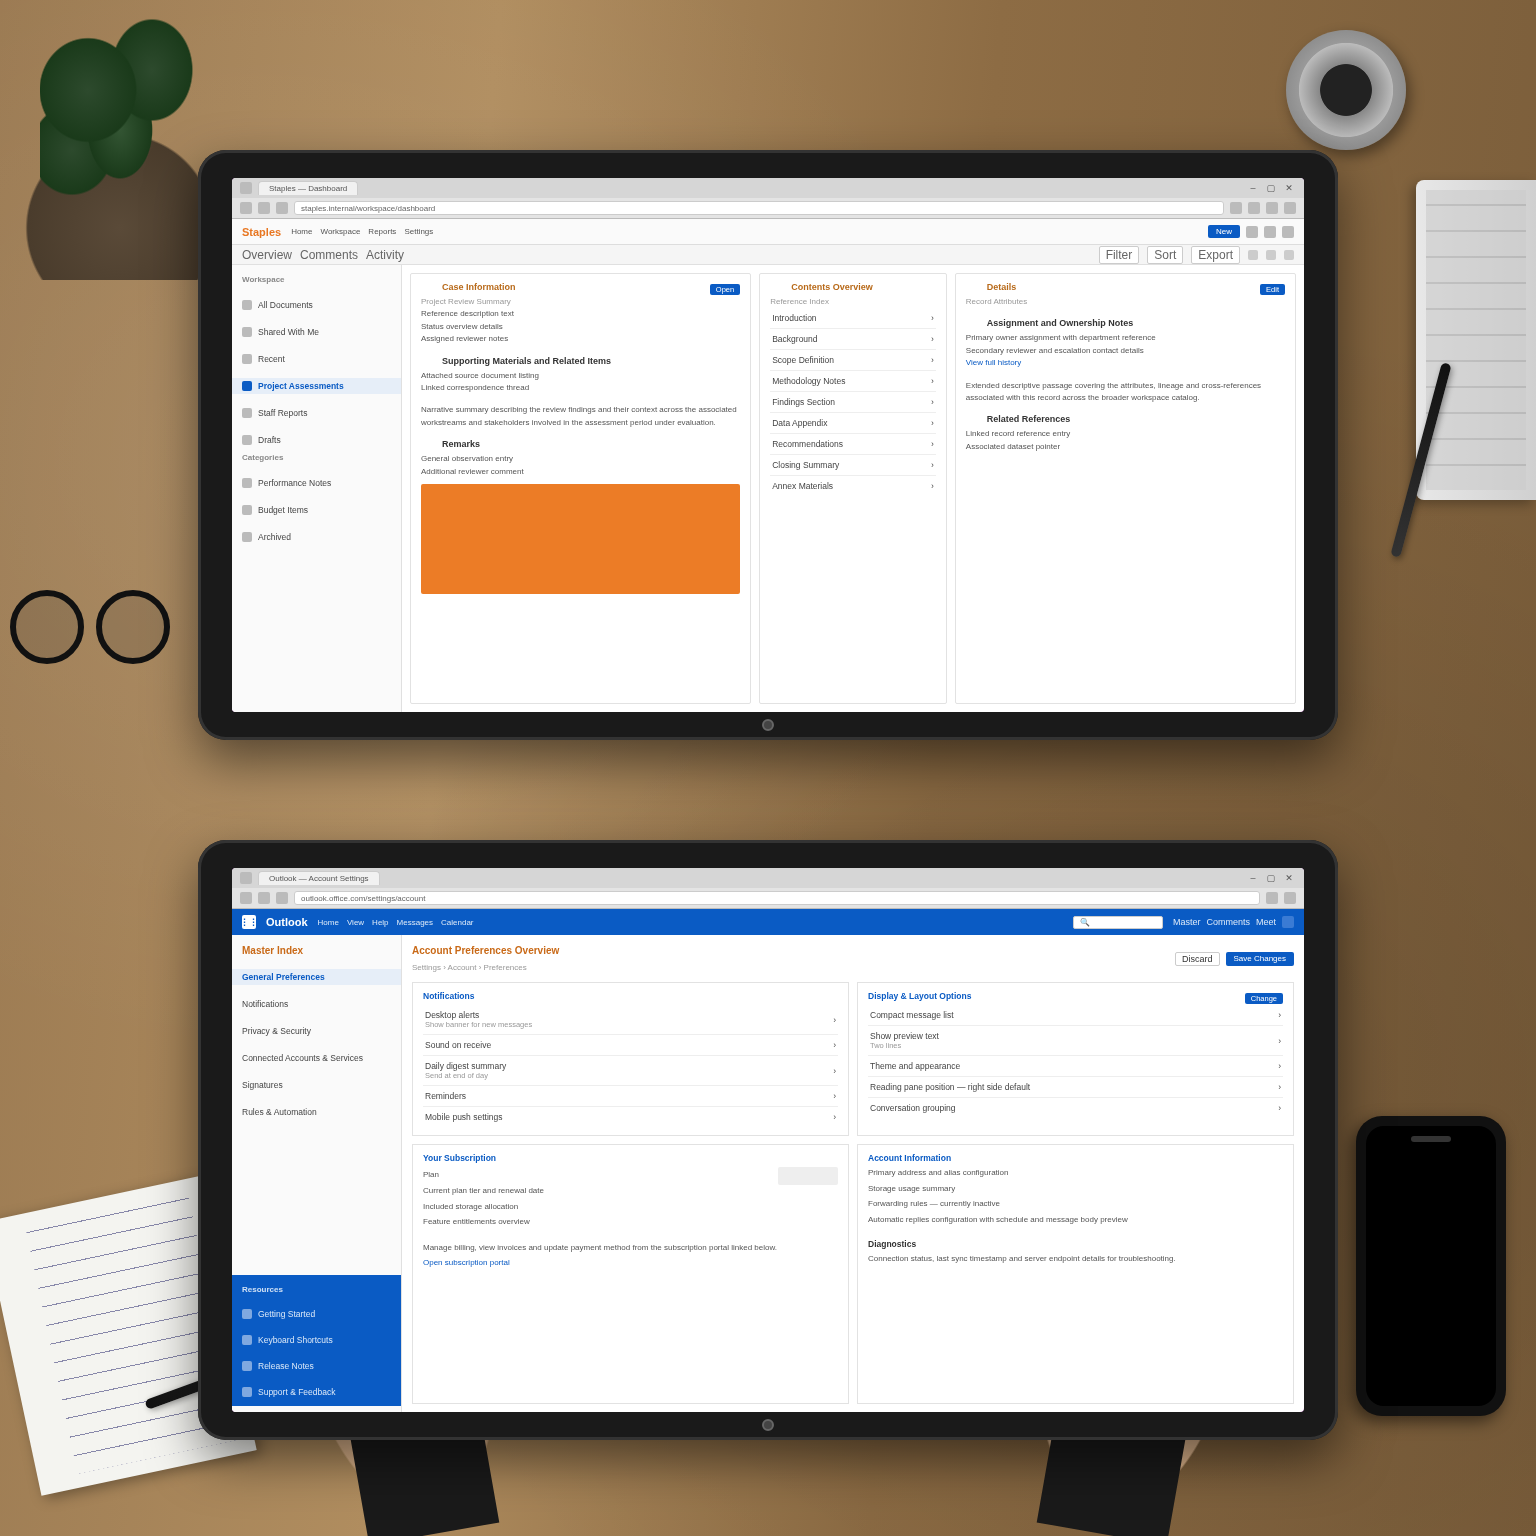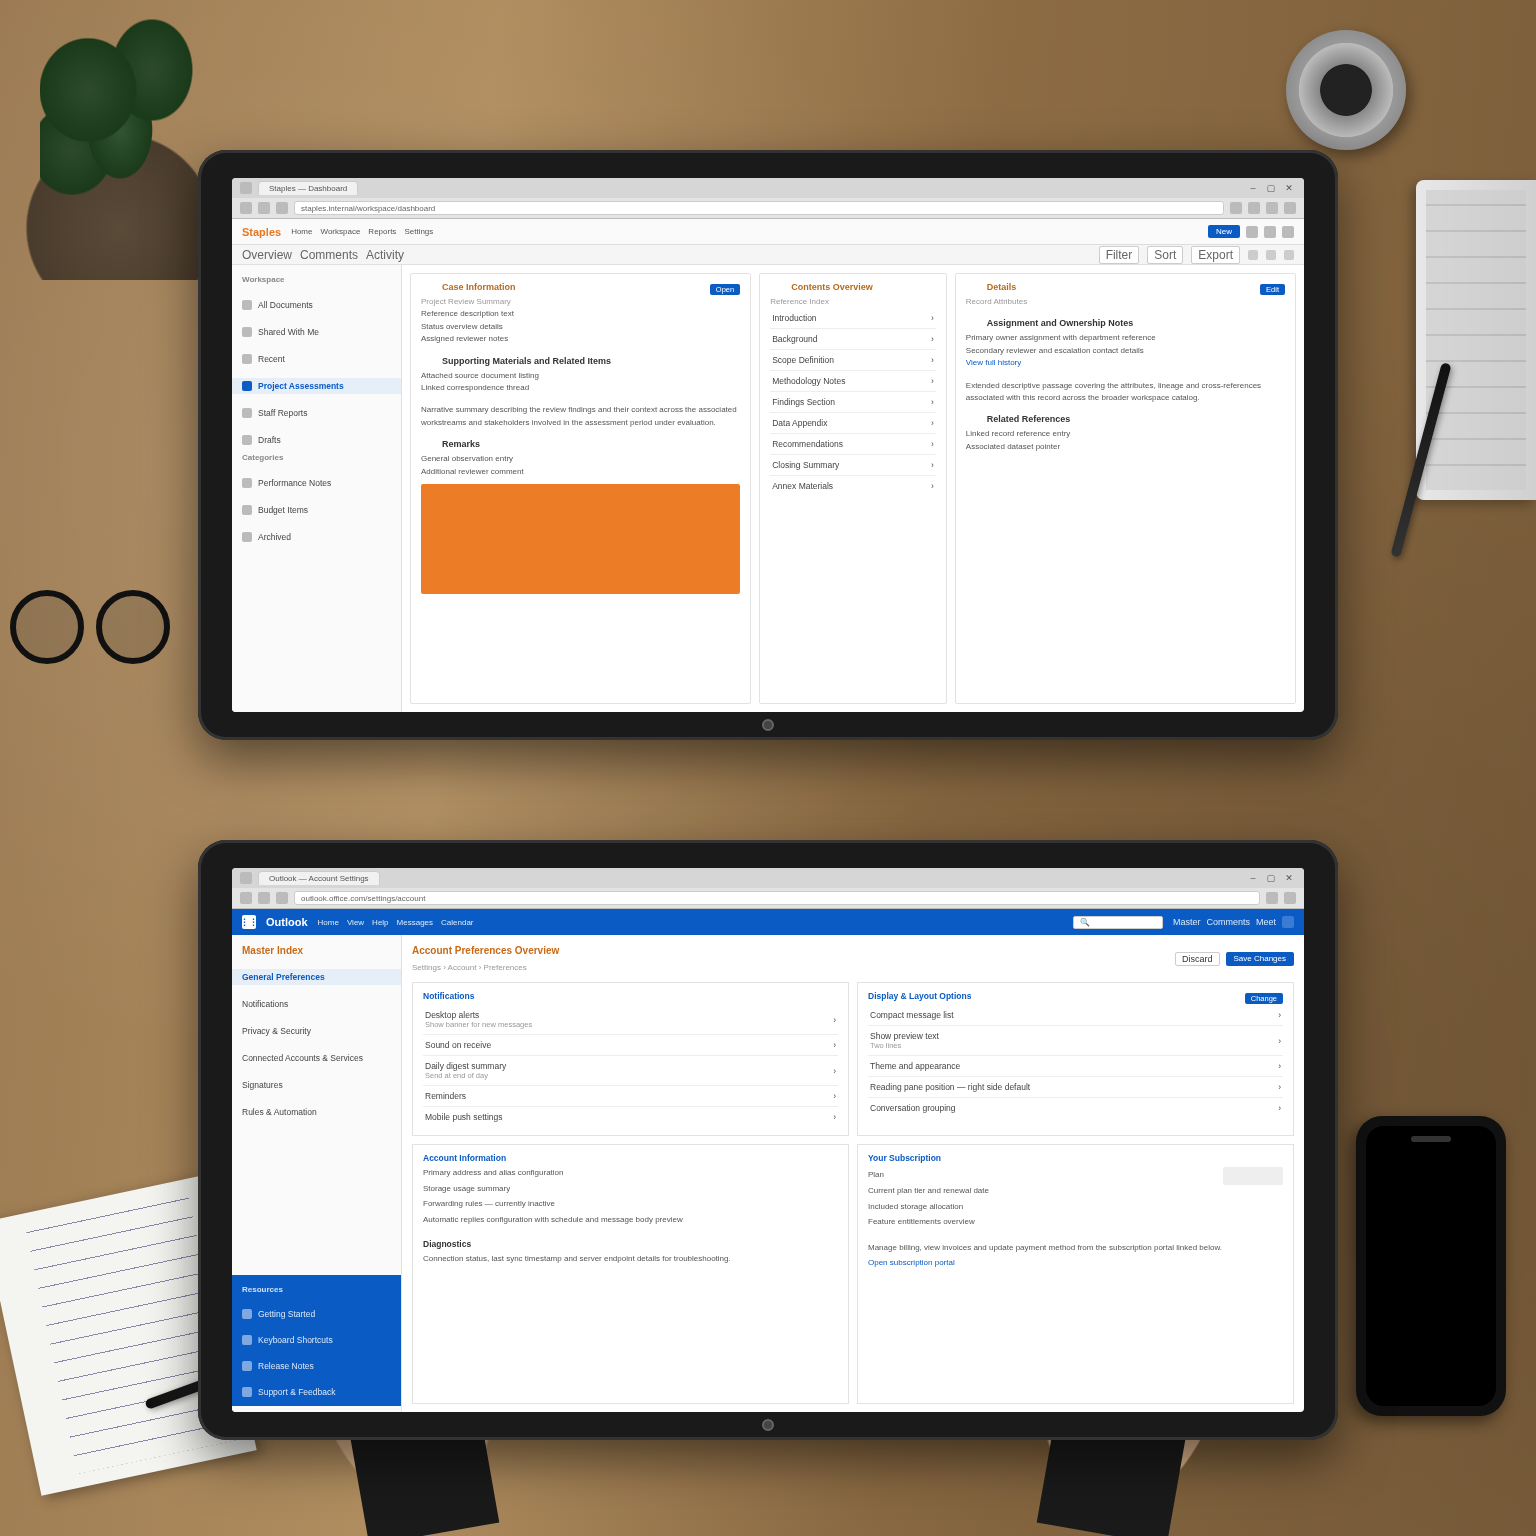--- a/index.html
+++ b/index.html
@@ -585,41 +585,41 @@
               </div>
             <div class="list-item">
                 <span>Conversation grouping</span>
                 <span>›</span>
               </div>
           </div>
         </div>
 
         <div class="two-pane" style="flex:1;">
           <div class="pane">
+            <h5>Your Subscription</h5>
+            <div class="row-flex">
+              <span class="line">Plan</span>
+              <span class="grey-box"></span>
+            </div>
+            <div class="line">Current plan tier and renewal date</div>
+            <div class="line">Included storage allocation</div>
+            <div class="line">Feature entitlements overview</div>
+            <br>
+            <div class="line">Manage billing, view invoices and update payment method from the subscription portal linked below.</div>
+            <div class="line link">Open subscription portal</div>
+          </div>
+          <div class="pane">
             <h5>Account Information</h5>
             <div class="line">Primary address and alias configuration</div>
             <div class="line">Storage usage summary</div>
             <div class="line">Forwarding rules — currently inactive</div>
             <div class="line">Automatic replies configuration with schedule and message body preview</div>
             <br>
             <h5 style="color:#333;">Diagnostics</h5>
             <div class="line">Connection status, last sync timestamp and server endpoint details for troubleshooting.</div>
           </div>
-          <div class="pane">
-            <h5>Your Subscription</h5>
-            <div class="row-flex">
-              <span class="line">Plan</span>
-              <span class="grey-box"></span>
-            </div>
-            <div class="line">Current plan tier and renewal date</div>
-            <div class="line">Included storage allocation</div>
-            <div class="line">Feature entitlements overview</div>
-            <br>
-            <div class="line">Manage billing, view invoices and update payment method from the subscription portal linked below.</div>
-            <div class="line link">Open subscription portal</div>
-          </div>
         </div>
       </div>
     </div>
 
   </div>
   <div class="home-btn"></div>
 </div>
 
 </body></html>

